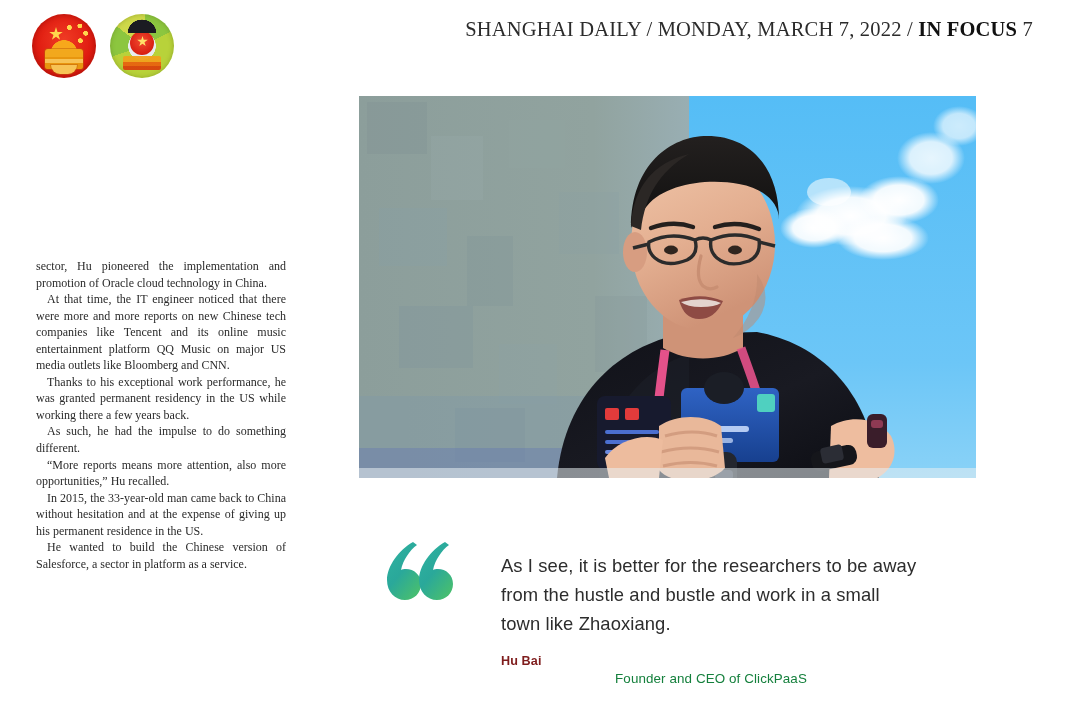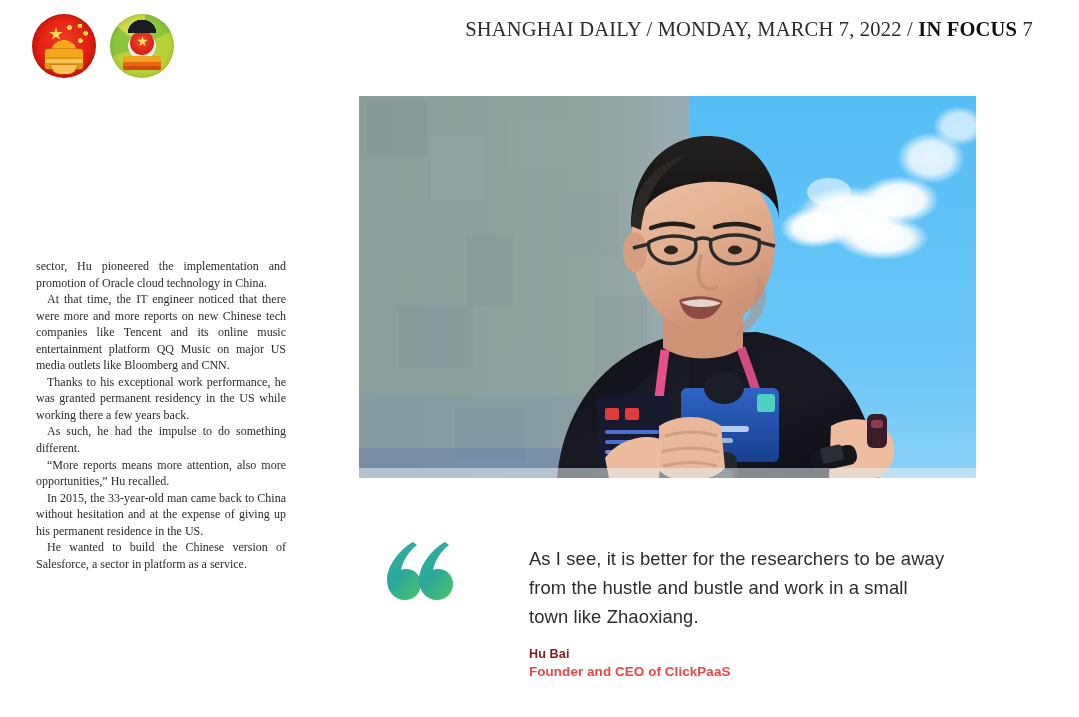--- a/index.html
+++ b/index.html
@@ -182,44 +182,44 @@
   .quote-mark {
     position: absolute;
     left: 0;
     top: 4px;
     width: 72px;
     height: 62px;
   }
   .quote-body {
     position: absolute;
     left: 118px;
-    top: 8px;
+    top: 15px;
     width: 420px;
-    margin-left: 28px;
   }
   .quote-text {
     font-size: 18.4px;
     line-height: 29px;
     color: #2d2d2d;
     font-weight: 400;
     letter-spacing: .1px;
   }
   .quote-attrib-name {
     margin-top: 16px;
     font-size: 12.6px;
     font-weight: 700;
     color: #7f1d1d;
     letter-spacing: .1px;
   }
   .quote-attrib-role {
     margin-top: 3px;
     font-size: 13.4px;
-    font-weight: 700;
-    color: #ef4444;
+    font-weight: 400;
+    color: #15803d;
     letter-spacing: .1px;
+    text-align: center;
   }
 </style>
 </head>
 <body>
 
 <div class="masthead">
 
   <div class="emblems">
     <div class="emblem emblem-prc">
       <span class="emblem-prc-gate"></span>

